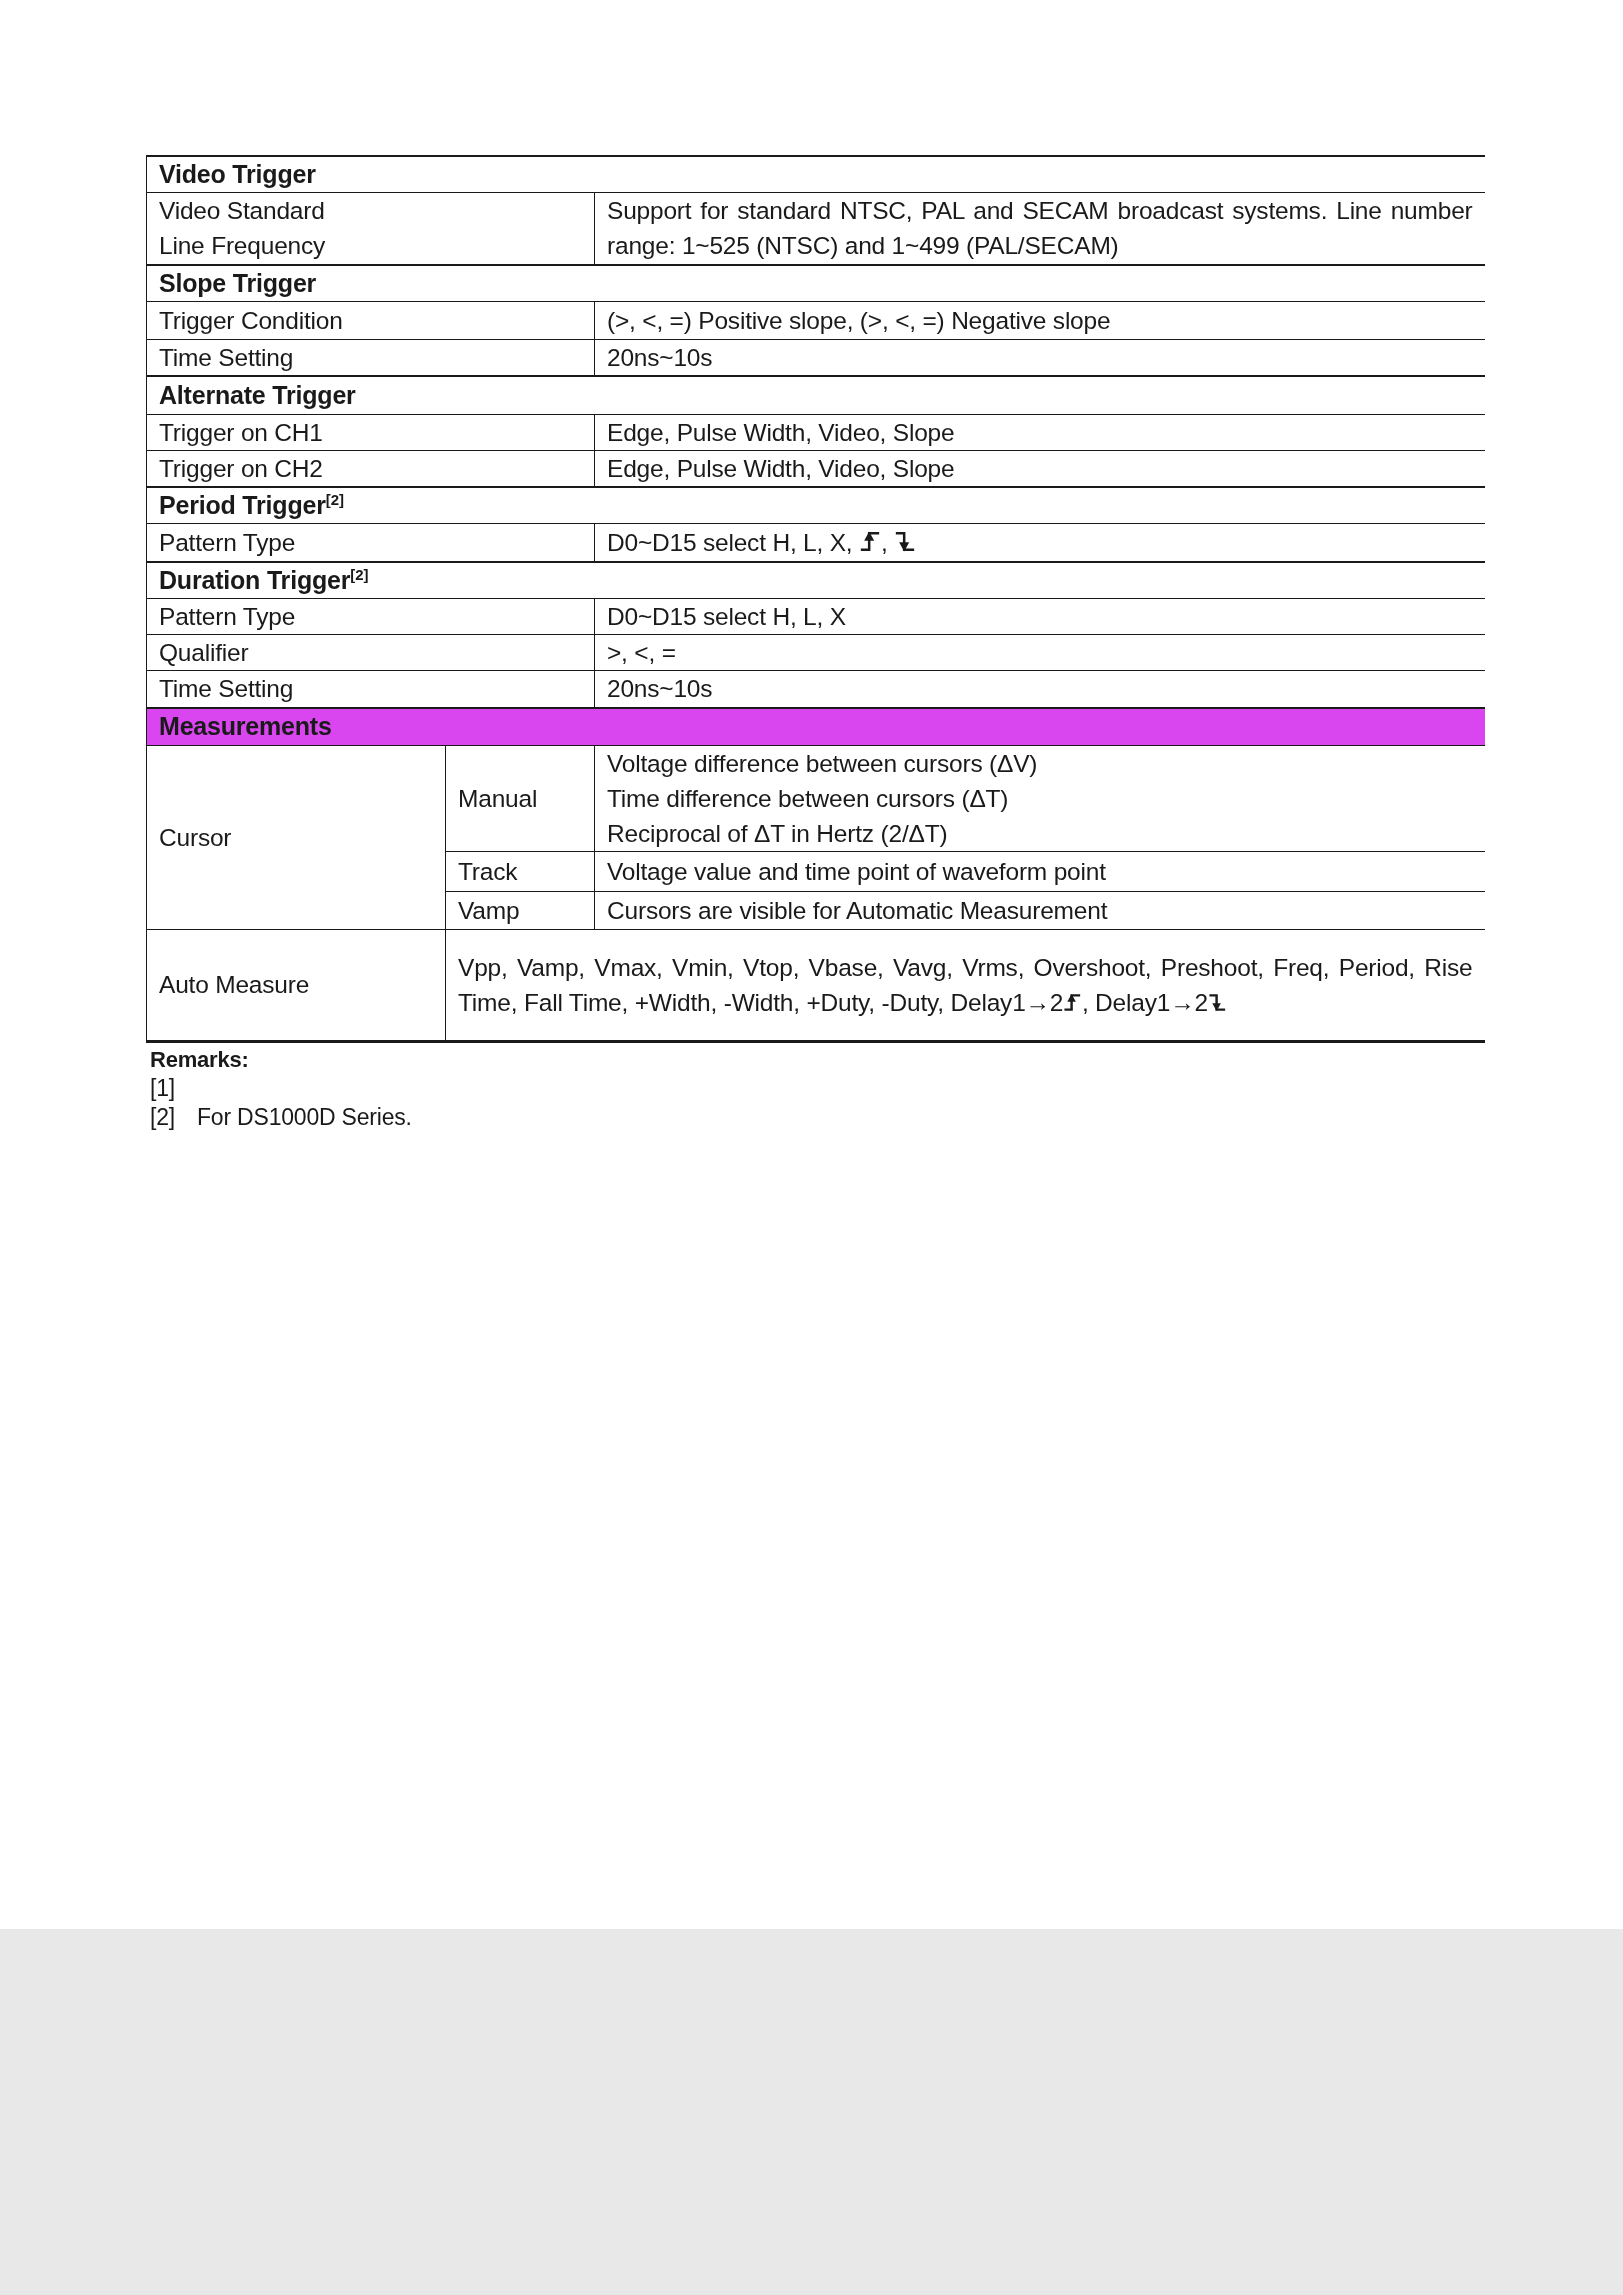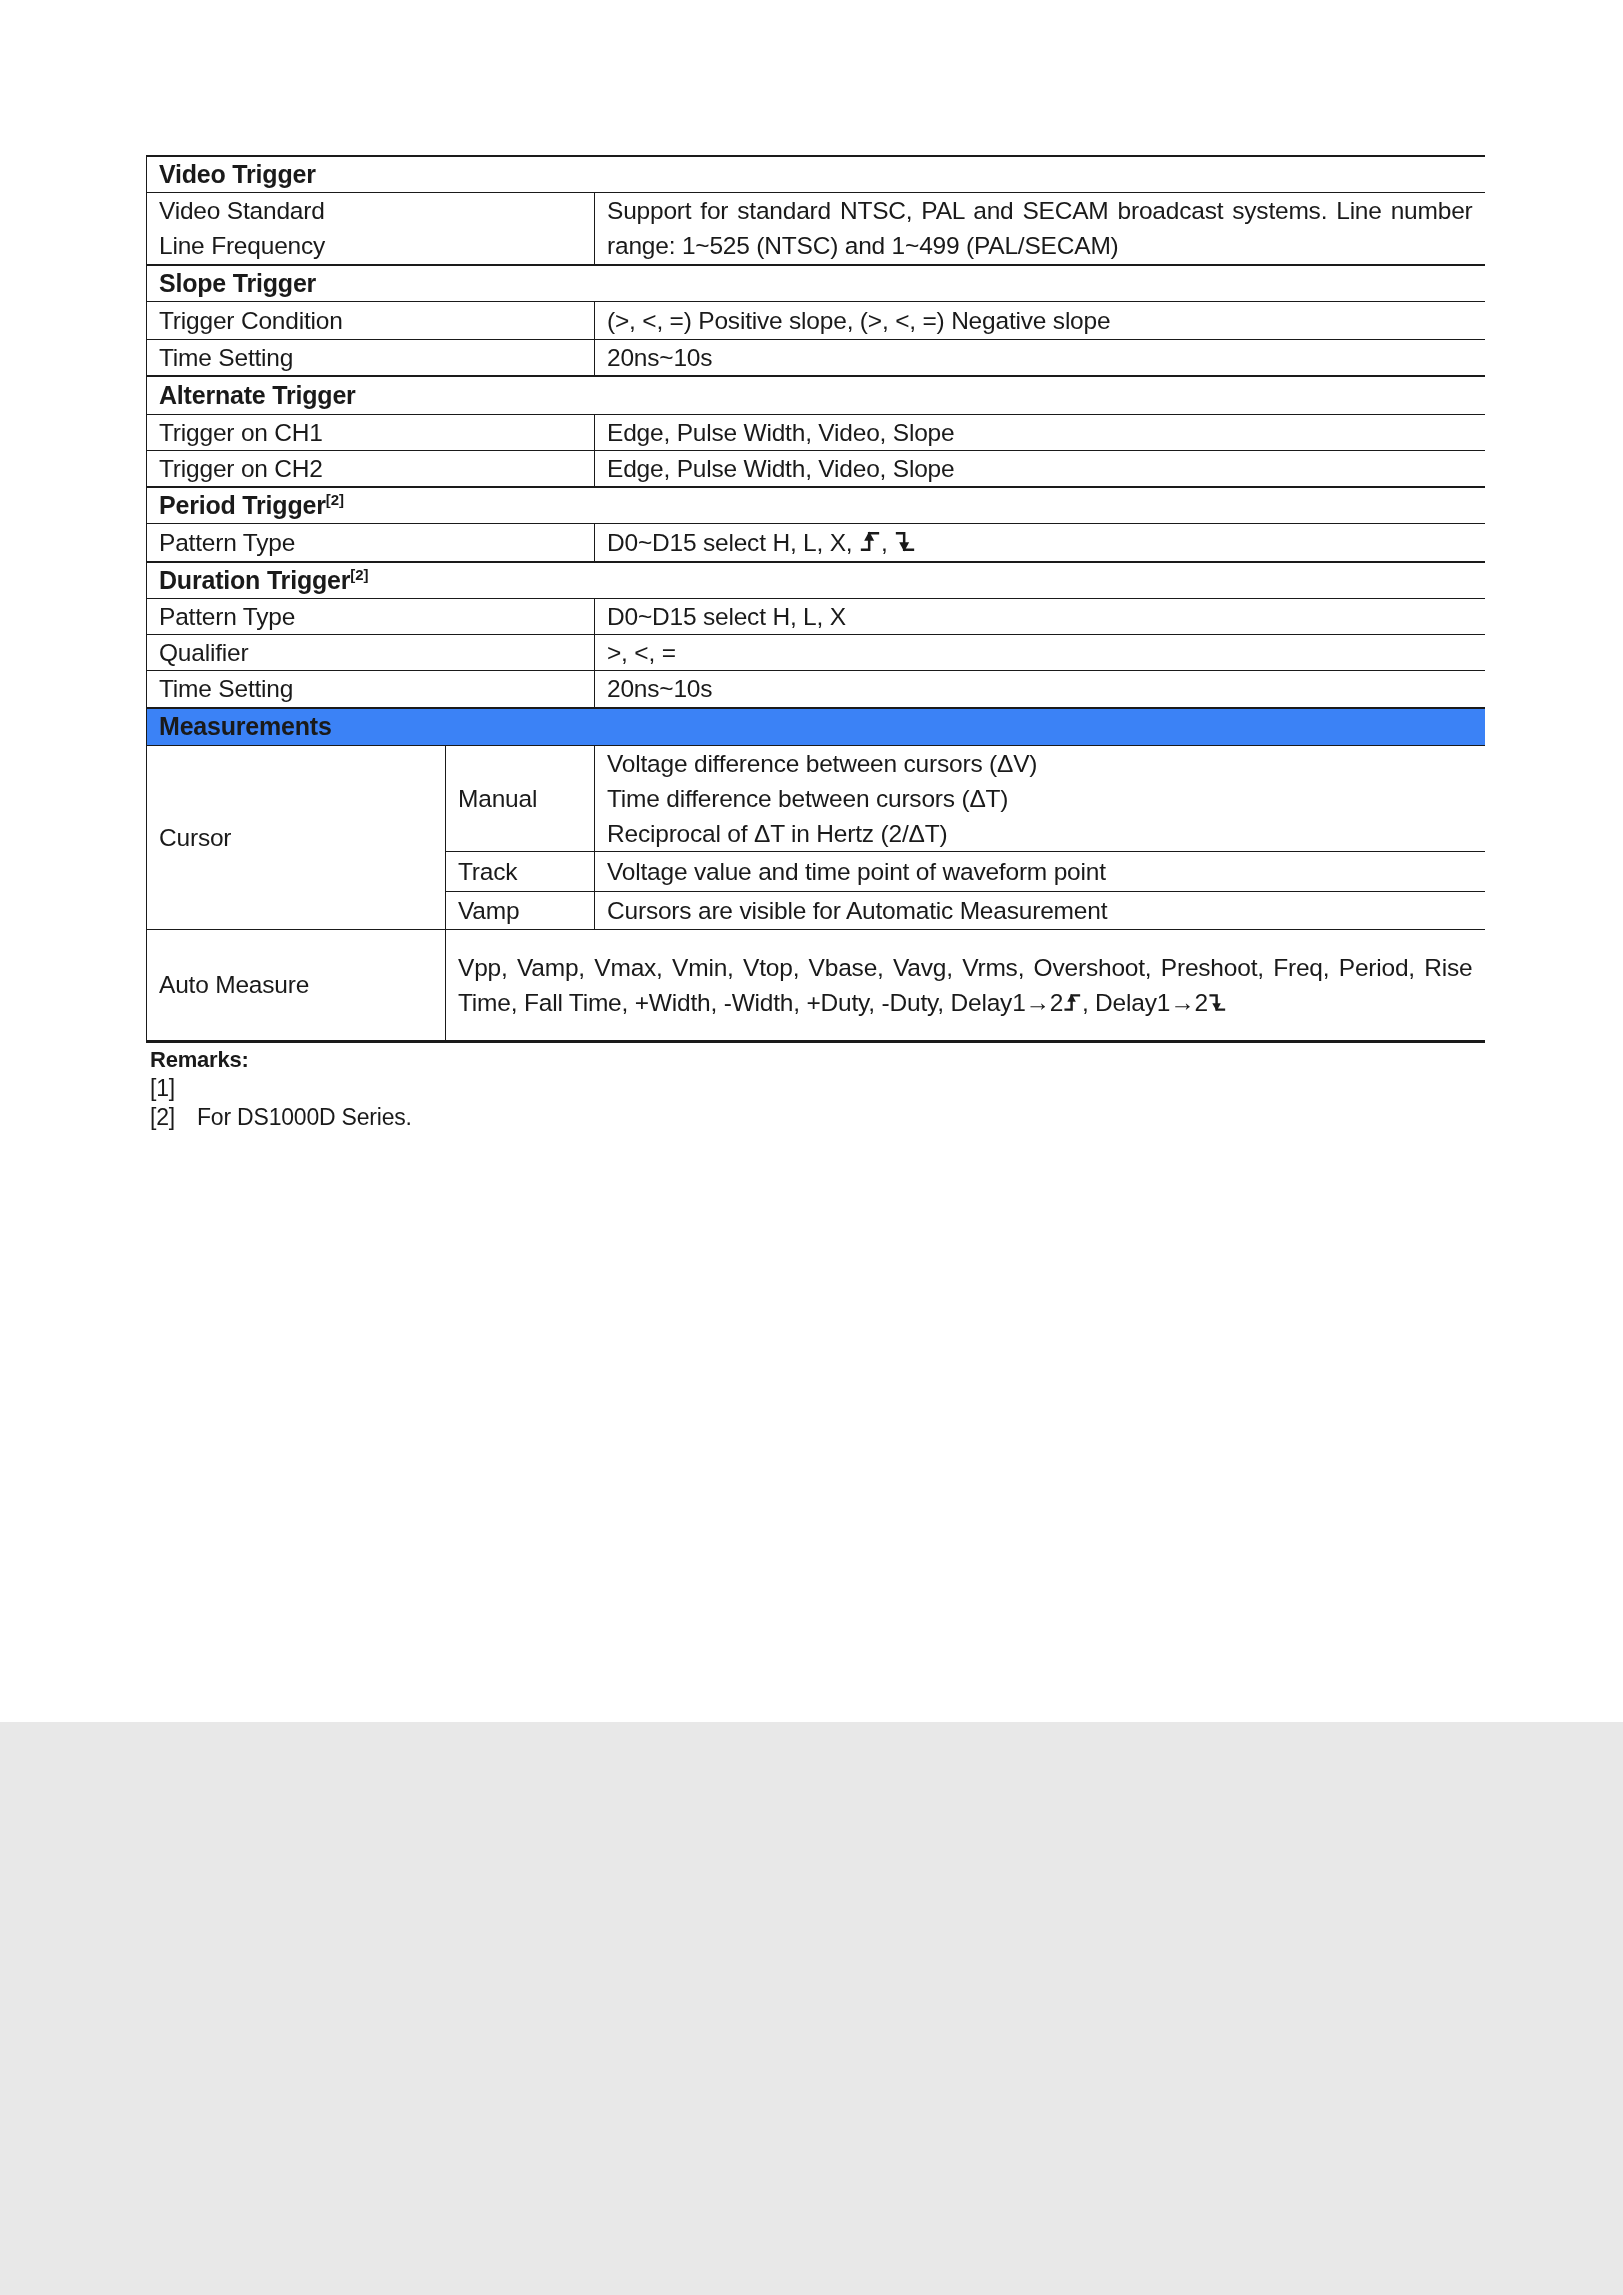--- a/index.html
+++ b/index.html
@@ -1,19 +1,19 @@
 <!DOCTYPE html>
 <html style="font-size:13.5px"><head>
 <meta charset="utf-8">
 <style>
   html,body { margin:0; padding:0; }
   body { background:#e8e8e8; }
   .page {
     position:relative;
-    width:1624px; height:1722px;
+    width:1624px; height:1929px;
     background:#ffffff;
     font-family:"Liberation Sans", sans-serif;
     color:#1a1a1a;
     letter-spacing:-0.2px;
     overflow:hidden;
   }
   table.spec {
     position:absolute;
     left:146px; top:155px;
     width:1338px;
@@ -29,21 +29,21 @@
     font-size:24.5px;
     line-height:35px;
     vertical-align:middle;
     overflow:hidden;
   }
   tr.section > td {
     border-top:2.5px solid #1a1a1a;
     font-weight:bold;
     font-size:25px;
   }
-  tr.section-gray > td { background:#3b82f6; }
+  tr.section-gray > td { background:#d946ef; }
   td.val, td.sub { border-left:1.7px solid #1a1a1a; }
   td.just { text-align:justify; }
   sup.fn { font-size:15px; letter-spacing:0; vertical-align:super; line-height:0; }
   .h42{height:36px}.h85{height:72px}.h44{height:37px}.h45{height:38px}
   .h43{height:36px}.h41{height:35px}.h47{height:40px}.h125{height:106px}.h132{height:112px}
   .edge-icon { display:inline-block; vertical-align:-3.4px; }
   .edge-icon svg { display:block; }
   .am-cell { line-height:36px;margin-top:40px; }
   .remarks {
     position:absolute; left:150px; top:1045px; width:1184px;

